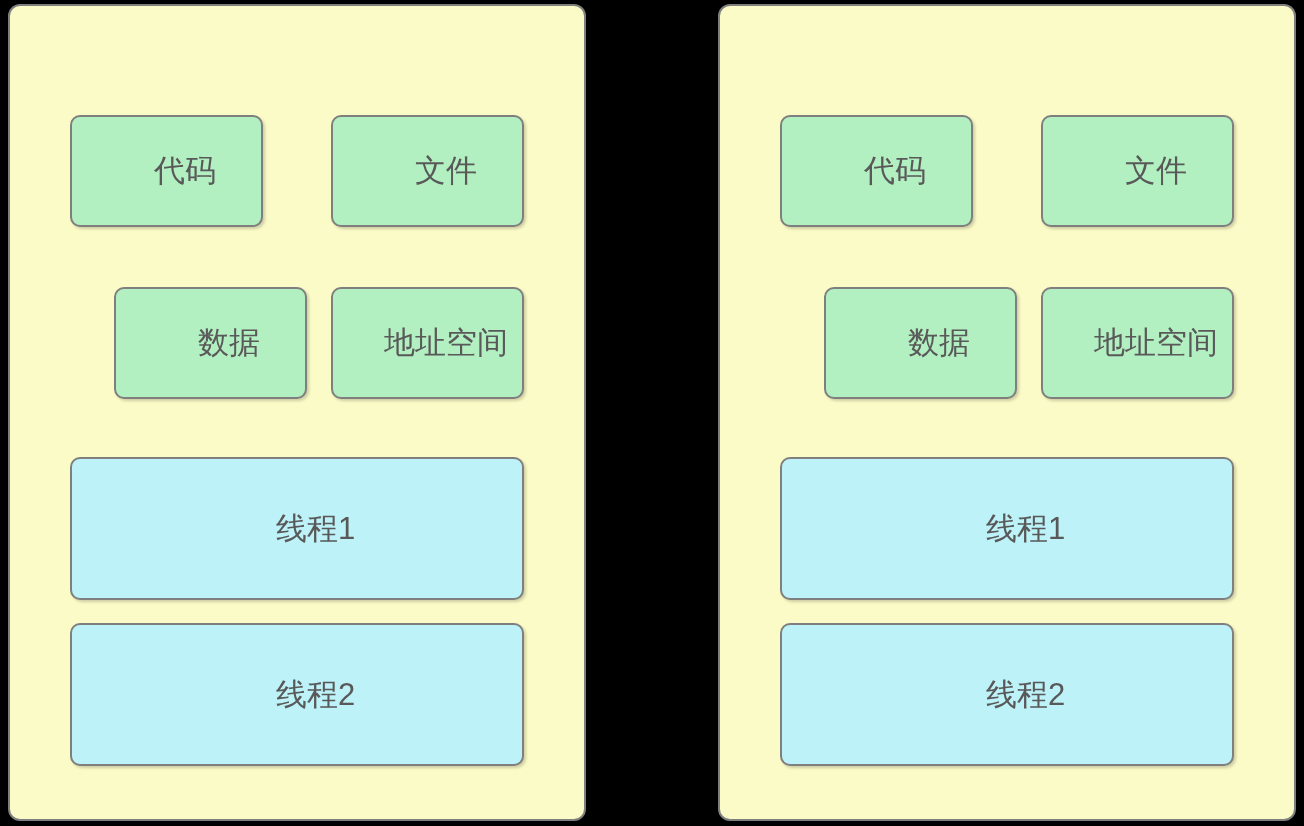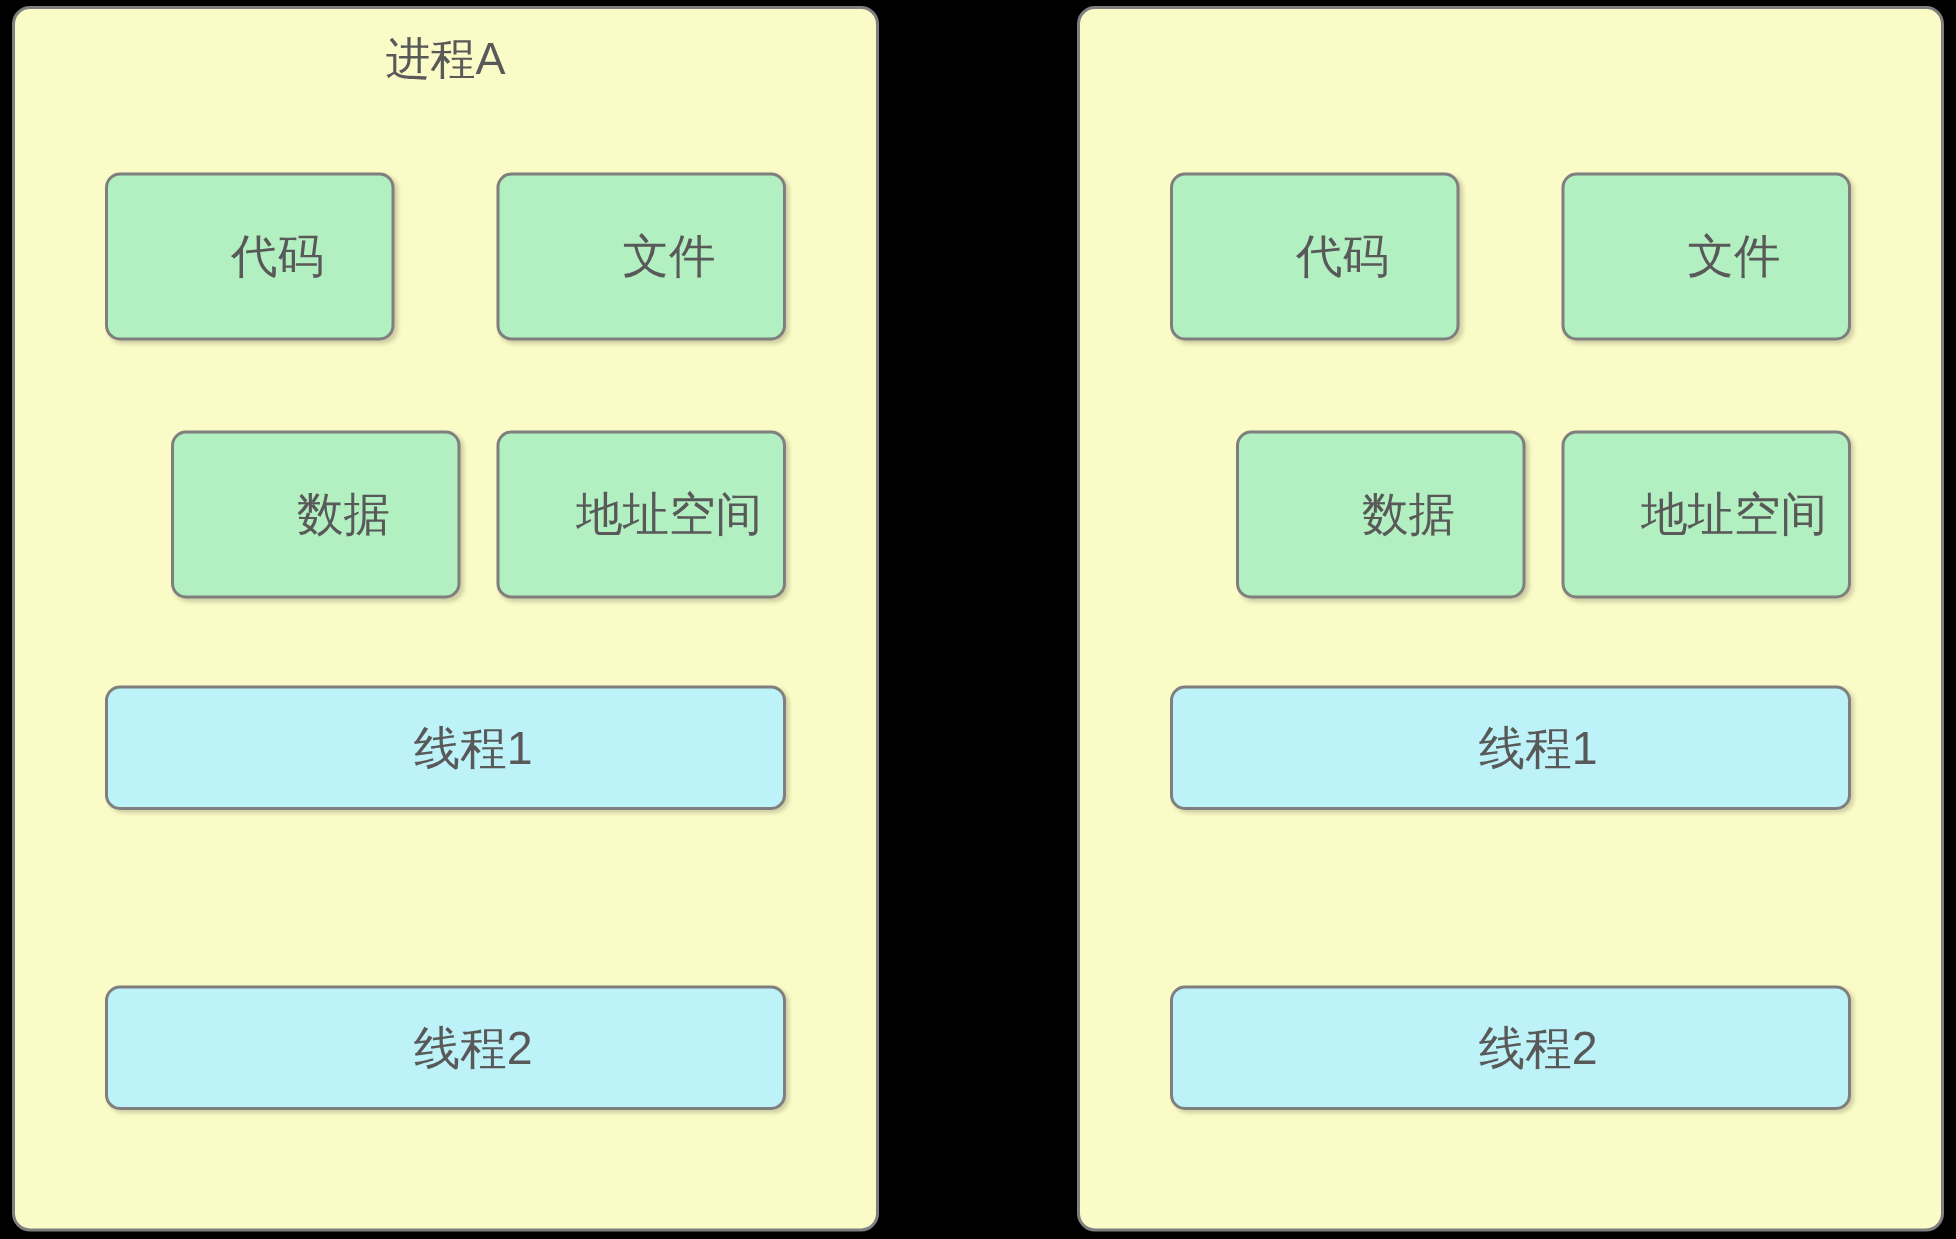--- a/index.html
+++ b/index.html
@@ -64,33 +64,32 @@
     padding-left: 37px;
   }
   .green {
     width: 193px;
     height: 112px;
     background: var(--box-green-fill);
   }
   .thread {
     position: absolute;
     left: 60px; right: 60px;
-    height: 83px;
+    height: 143px;
     background: var(--box-cyan-fill);
   }
   .thread-1 { top: 451px; }
-  .thread-2 { top: 651px; text-align: right; }
+  .thread-2 { top: 617px; text-align: right; }
 </style>
 </head>
 <body>
 
 <div class="canvas">
 
   <section class="process process-a">
-    <div class="process-title">进程A</div>
     <div class="row row-1">
       <div class="box green">代码</div>
       <div class="box green">文件</div>
     </div>
     <div class="row row-2">
       <div class="box green">数据</div>
       <div class="box green">地址空间</div>
     </div>
     <div class="box thread thread-1">线程1</div>
     <div class="box thread thread-2">线程2</div>

